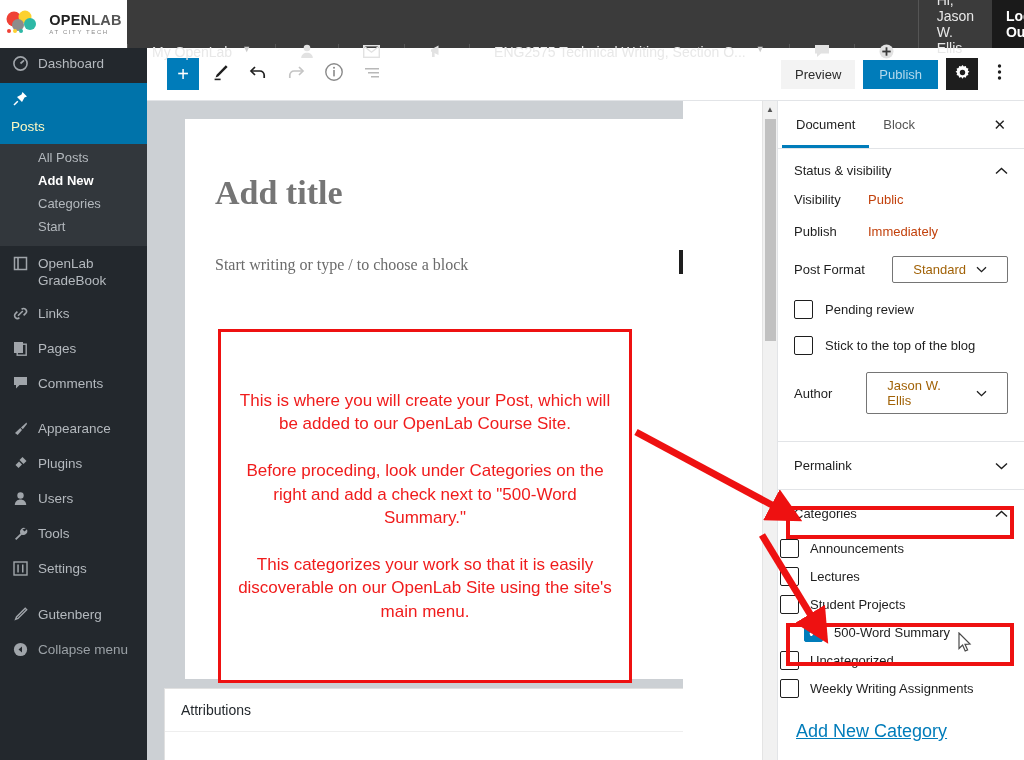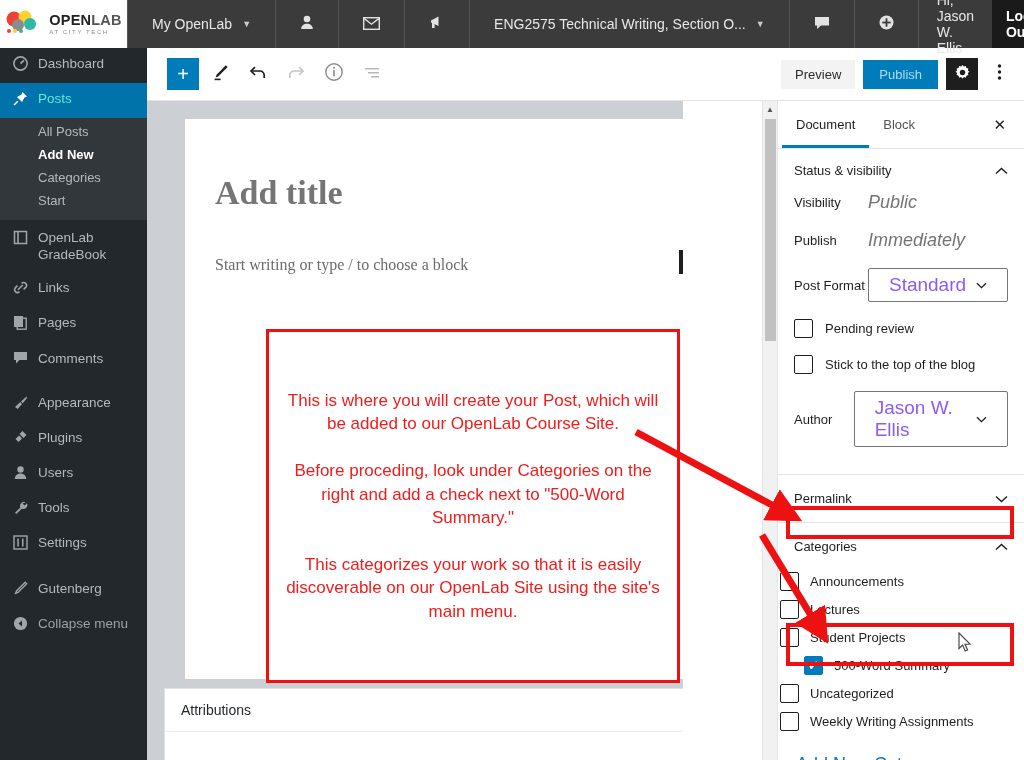--- a/index.html
+++ b/index.html
@@ -23,22 +23,22 @@
     justify-content: center; flex: 0 0 127px;
   }
   .logo-wrap { display: flex; align-items: center; gap: 10px; }
   .logo-mark { width: 34px; height: 28px; position: relative; }
   .logo-text { display: flex; flex-direction: column; line-height: 1; }
   .logo-line1 { font-size: 14.5px; font-weight: bold; letter-spacing: .2px; color: #222; }
   .logo-line1 .lite { color: #555; font-weight: bold; }
   .logo-line2 { font-size: 6px; letter-spacing: 1.6px; color: #8a8a8a; margin-top: 2px; }
 
   .ab-item {
-    display: flex; align-items: center; padding: 0 24px;
-    border-right: 1px solid #555; white-space: nowrap; cursor: pointer;
+    display: flex; align-items: flex-start; padding: 0 24px;
+    border-right: 1px solid #555; white-space: nowrap; cursor: pointer; margin-top: 44px;
   }
   .ab-item.noborder { border-right: none; }
   .ab-sep-left { border-left: 1px solid #555; }
   .ab-caret { margin-left: 10px; font-size: 9px; color: #ccc; }
   .ab-spacer { flex: 1 1 auto; }
   .ab-greet { display: flex; align-items: center; padding: 0 18px; border-left: 1px solid #555; }
   .ab-logout {
     display: flex; align-items: center; padding: 0 14px;
     background: #1a1a1a; font-weight: bold; color: #fff; cursor: pointer;
   }
@@ -48,21 +48,21 @@
   .wpsidebar {
     position: absolute; top: 48px; left: 0; width: 147px; height: 712px;
     background: #23282d; color: #b4b9be; font-size: 13.5px; z-index: 30;
   }
   .wpitem {
     display: flex; align-items: flex-start; gap: 9px;
     padding: 8px 10px 8px 11px; cursor: pointer; position: relative;
     line-height: 1.25;
   }
   .wpitem .ic { width: 18px; flex: 0 0 18px; text-align: center; font-size: 14px; color: #a0a5aa; line-height: 1.3; }
-  .wpitem.current { background: #0073aa; color: #5eead4; }
+  .wpitem.current { background: #0073aa; color: #fef9c3; flex-direction: column; }
   .wpitem.current .ic { color: #fff; }
   .wpitem.current::after {
     content: ""; position: absolute; right: -8px; top: 50%;
     transform: translateY(-50%);
     border: 8px solid transparent; border-left-color: #0073aa;
   }
   .wpsub { background: #32373c; padding: 2px 0 8px 0; }
   .wpsubitem { padding: 4px 10px 4px 38px; font-size: 13px; color: #b4b9be; cursor: pointer; }
   .wpsubitem.active { color: #fff; font-weight: bold; }
   .wpgap { height: 10px; }
@@ -172,24 +172,24 @@
   .st-close { margin-left: auto; padding: 0 14px; cursor: pointer; font-size: 15px; color: #1e1e1e; }
 
   .panel-head {
     display: flex; align-items: center; justify-content: space-between;
     padding: 14px 16px; font-size: 13px; cursor: pointer;
   }
   .panel-head .chev { color: #1e1e1e; font-size: 11px; }
   .panel-body { padding: 0 16px 8px 16px; }
   .row { display: flex; align-items: center; margin-bottom: 17px; }
   .row .lbl { width: 74px; color: #1e1e1e; font-size: 13px; }
-  .link { color: #737373; cursor: pointer; font-size: 18px; font-style: italic; }
+  .link { color: #c2410c; cursor: pointer; font-size: 13px; }
   .sel {
     border: 1px solid #757575; border-radius: 2px; background: #fff;
-    padding: 5px 20px; font-size: 19px; color: #8b5cf6; display: flex;
+    padding: 5px 20px; font-size: 13px; color: #a16207; display: flex;
     align-items: center; justify-content: space-between; cursor: pointer;
     min-width: 96px;
   }
   .sel .chev { font-size: 10px; margin-left: 10px; color: #1e1e1e; }
   .row .grow { margin-left: auto; }
   .ckrow { display: flex; align-items: center; gap: 12px; margin-bottom: 17px; cursor: pointer; }
   .ckbox {
     width: 19px; height: 19px; border: 1px solid #1e1e1e; background: #fff;
     flex: 0 0 19px; border-radius: 2px;
   }
@@ -208,21 +208,20 @@
     color: #007cba; text-decoration: underline; font-size: 18px;
     margin: 14px 16px 0 16px; display: inline-block; cursor: pointer;
   }
 
   
   .ann-box {
     position: absolute; left: 218px; top: 329px; width: 414px; height: 354px;
     background: #fff; border: 3px solid #ee1111; z-index: 60;
     display: flex; align-items: center; justify-content: center;
     padding: 12px 16px;
-    margin-left: 48px;
   }
   .ann-text {
     color: #f01c1c; font-size: 17px; line-height: 1.38; text-align: center;
     font-family: "Liberation Sans", sans-serif; white-space: pre-line;
   }
   .hl-box {
     position: absolute; border: 4px solid #ee1111; z-index: 62; background: transparent;
   }
   .hl-categories { left: 786px; top: 506px; width: 228px; height: 33px; }
   .hl-summary { left: 786px; top: 623px; width: 228px; height: 43px; }

